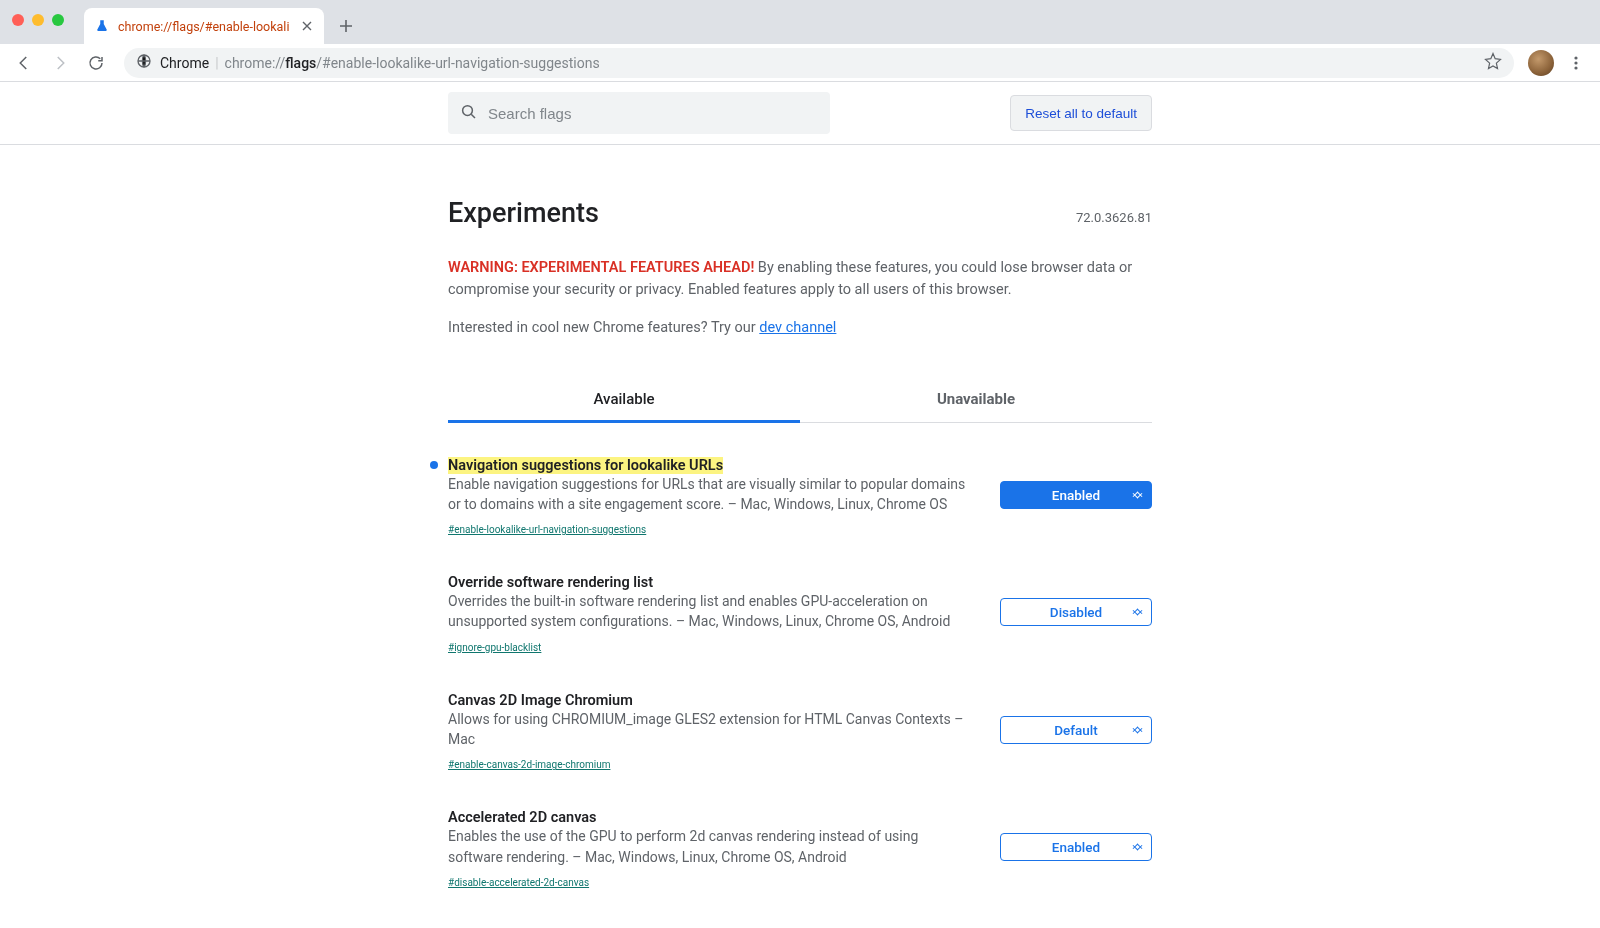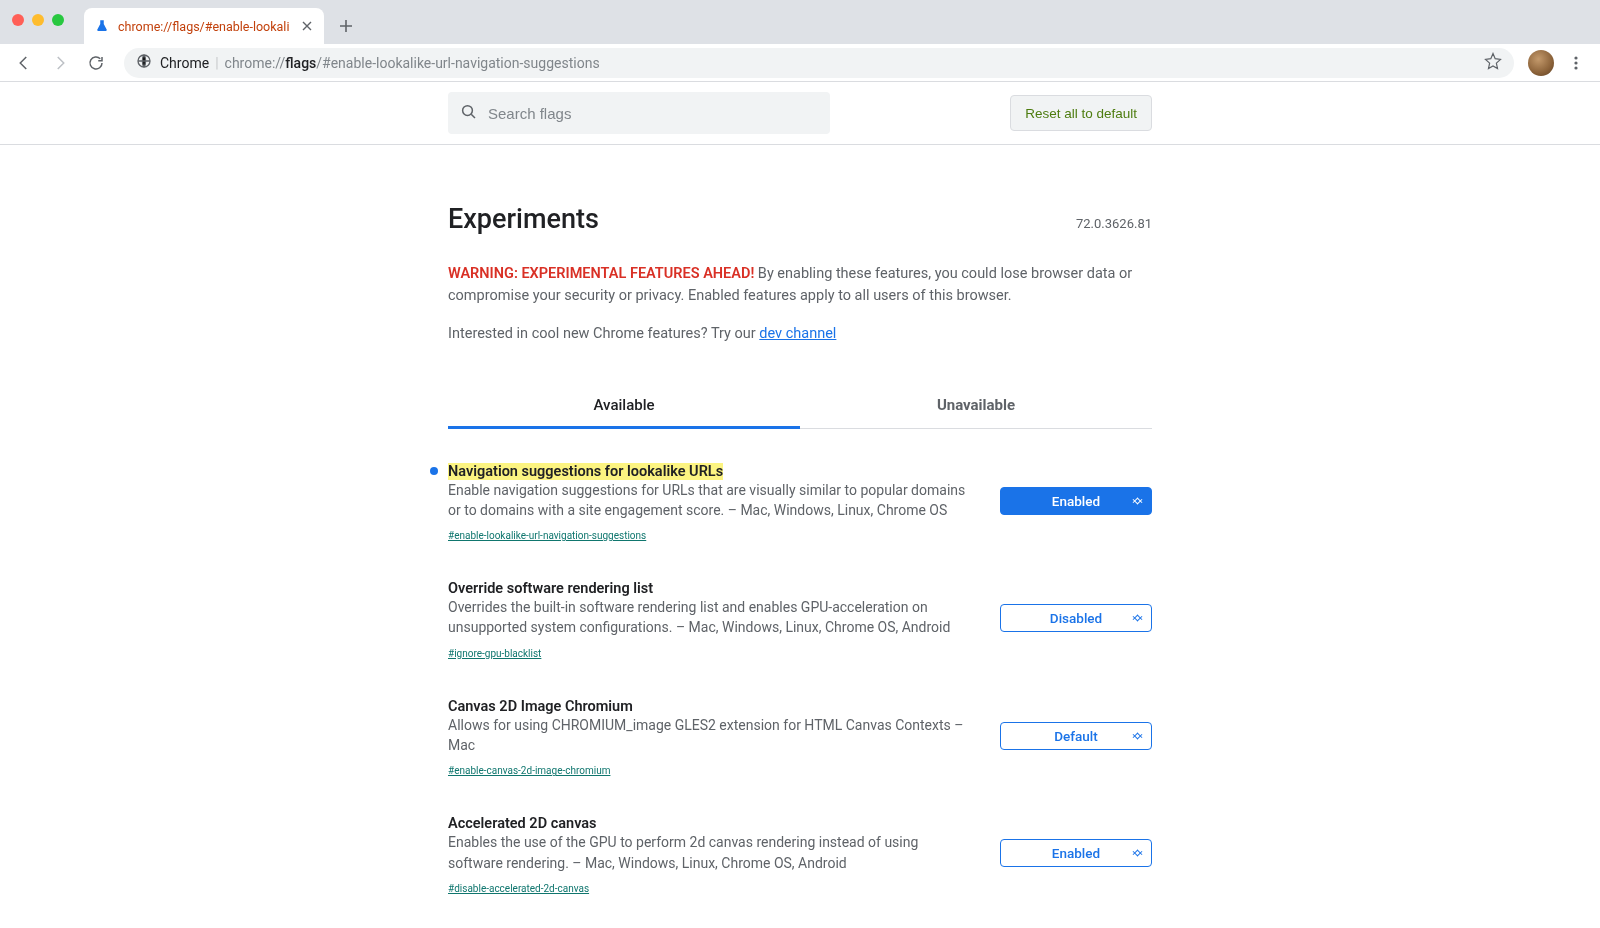--- a/index.html
+++ b/index.html
@@ -151,28 +151,28 @@
     font-size:15px;color:#202124;flex:1;
   }
   .search-flags input::placeholder { color:#80868b; }
   .reset-btn {
     background:#f1f3f4;
     border:1px solid #dadce0;
     border-radius:4px;
     padding: 0 14px;
     height:36px;
     font-size:13.5px;
-    color:#4d7c0f;
+    color:#1d4ed8;
     cursor:pointer;
     white-space:nowrap;
   }
 
   .page {
     width: 704px;
-    margin: 14px auto;
+    margin: 8px auto;
     padding-top: 44px;
   }
   .page-header {
     display:flex;
     justify-content:space-between;
     align-items:baseline;
     margin-bottom: 28px;
   }
   .page-header h1 {
     font-size: 27px;

